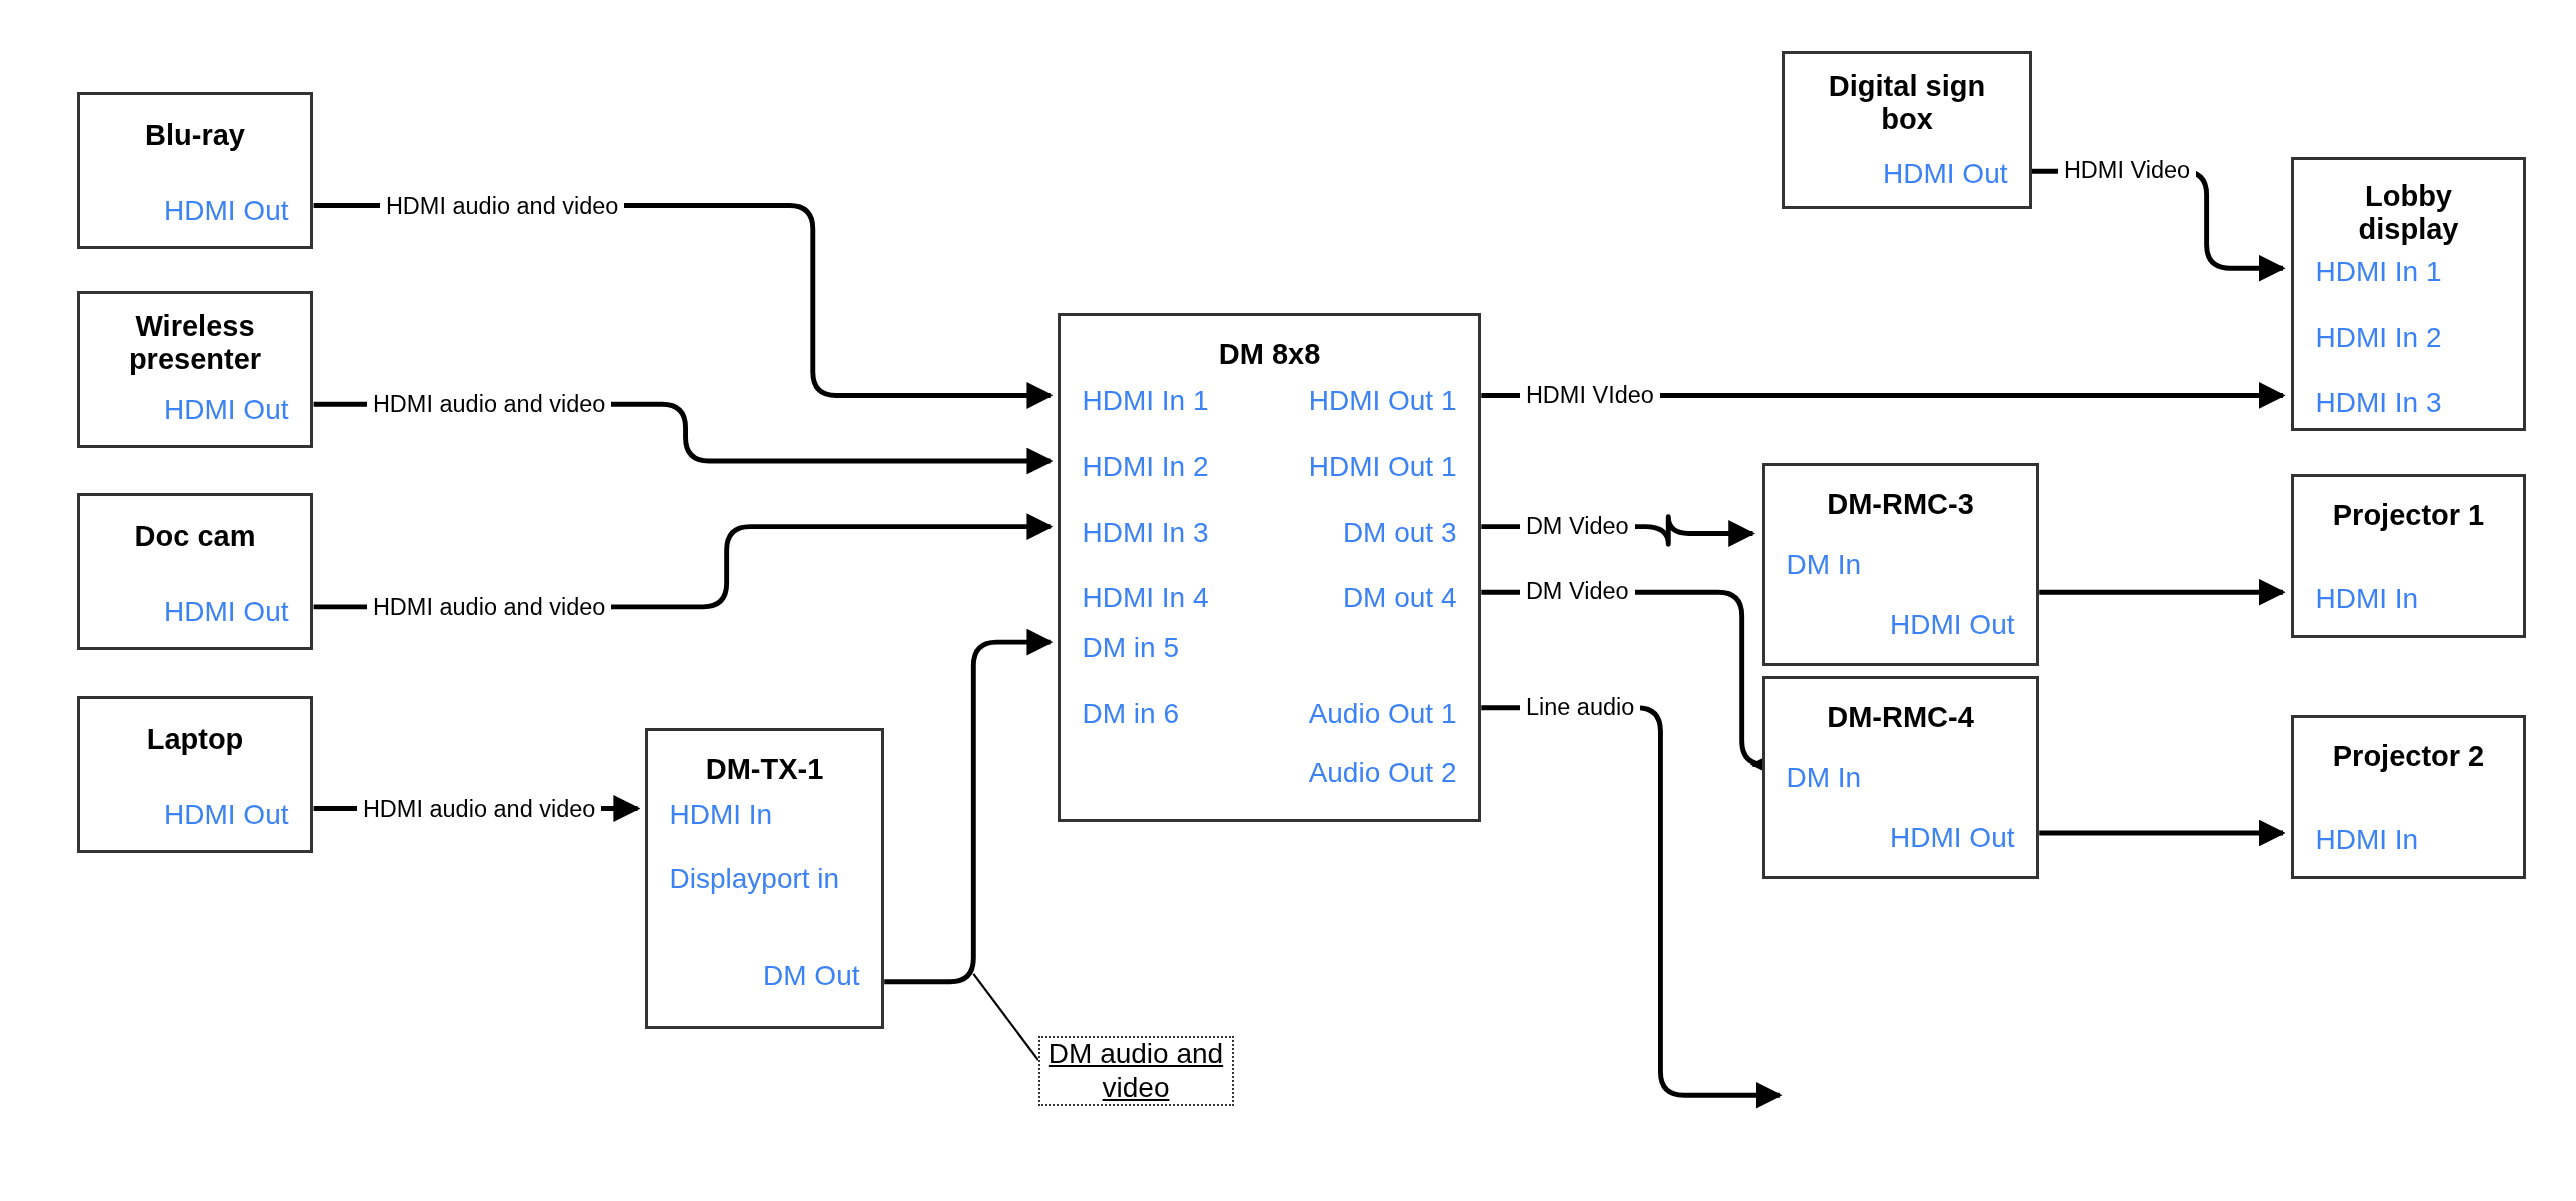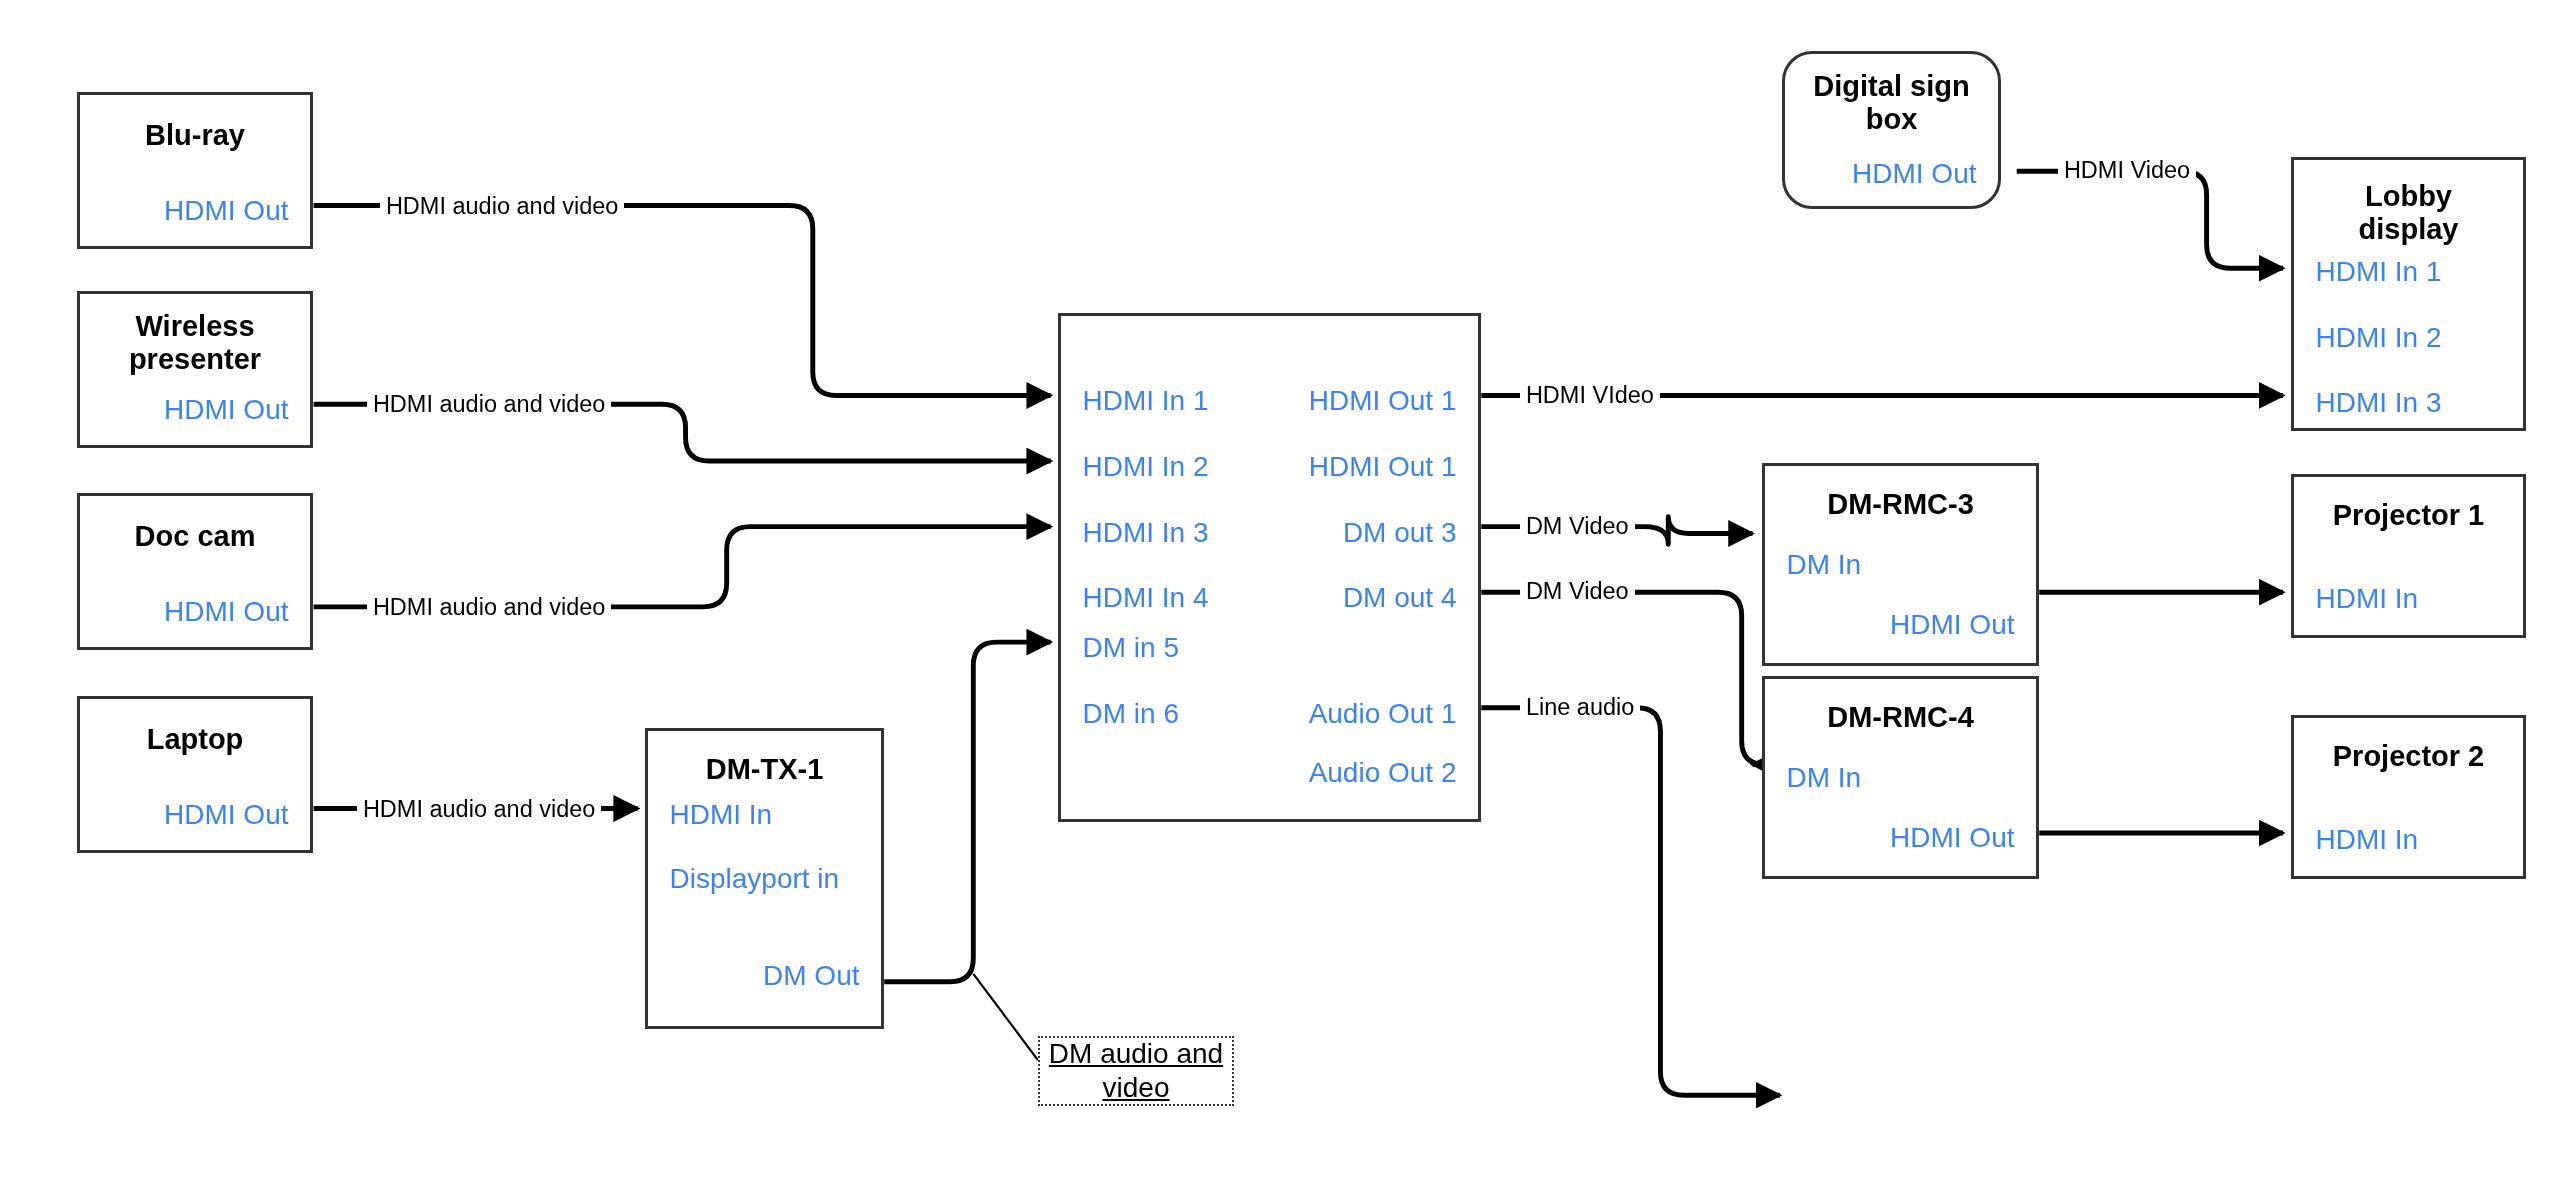--- a/index.html
+++ b/index.html
@@ -162,37 +162,38 @@
   <div class="node" style="left:645px; top:728px; width:239px; height:301px;">
     <div class="node-title" style="top:21.5px;">DM-TX-1</div>
     <div class="port left" style="top:70px;">HDMI In</div>
     <div class="port left" style="top:134px;">Displayport in</div>
     <div class="port right" style="top:231px;">DM Out</div>
   </div>
 
   <div class="note" style="left:1038px; top:1036px; width:196px; height:70px;">DM audio and video</div>
 
   <div class="node" style="left:1058px; top:313px; width:423px; height:509px;">
+    <div class="node-title" style="top:21.5px;">DM 8x8</div>
 
     <div class="port left" style="top:71px;">HDMI In 1</div>
     <div class="port left" style="top:137px;">HDMI In 2</div>
     <div class="port left" style="top:203px;">HDMI In 3</div>
     <div class="port left" style="top:268px;">HDMI In 4</div>
     <div class="port left" style="top:318px;">DM in 5</div>
     <div class="port left" style="top:384px;">DM in 6</div>
 
     <div class="port right" style="top:71px;">HDMI Out 1</div>
     <div class="port right" style="top:137px;">HDMI Out 1</div>
     <div class="port right" style="top:203px;">DM out 3</div>
     <div class="port right" style="top:268px;">DM out 4</div>
     <div class="port right" style="top:384px;">Audio Out 1</div>
     <div class="port right" style="top:443px;">Audio Out 2</div>
   </div>
 
-  <div class="node" style="left:1782px; top:51px; width:219px; height:158px;border-radius:30px;">
+  <div class="node" style="left:1782px; top:51px; width:250px; height:158px;">
     <div class="node-title" style="top:15.7px;">Digital sign</div>
     <div class="node-title" style="top:49px;">box</div>
     <div class="port right" style="top:106px;">HDMI Out</div>
   </div>
 
   <div class="node" style="left:2291px; top:157px; width:235px; height:274px;">
     <div class="node-title" style="top:19.6px;">Lobby</div>
     <div class="node-title" style="top:53px;">display</div>
     <div class="port left" style="top:98px;">HDMI In 1</div>
     <div class="port left" style="top:164px;">HDMI In 2</div>

